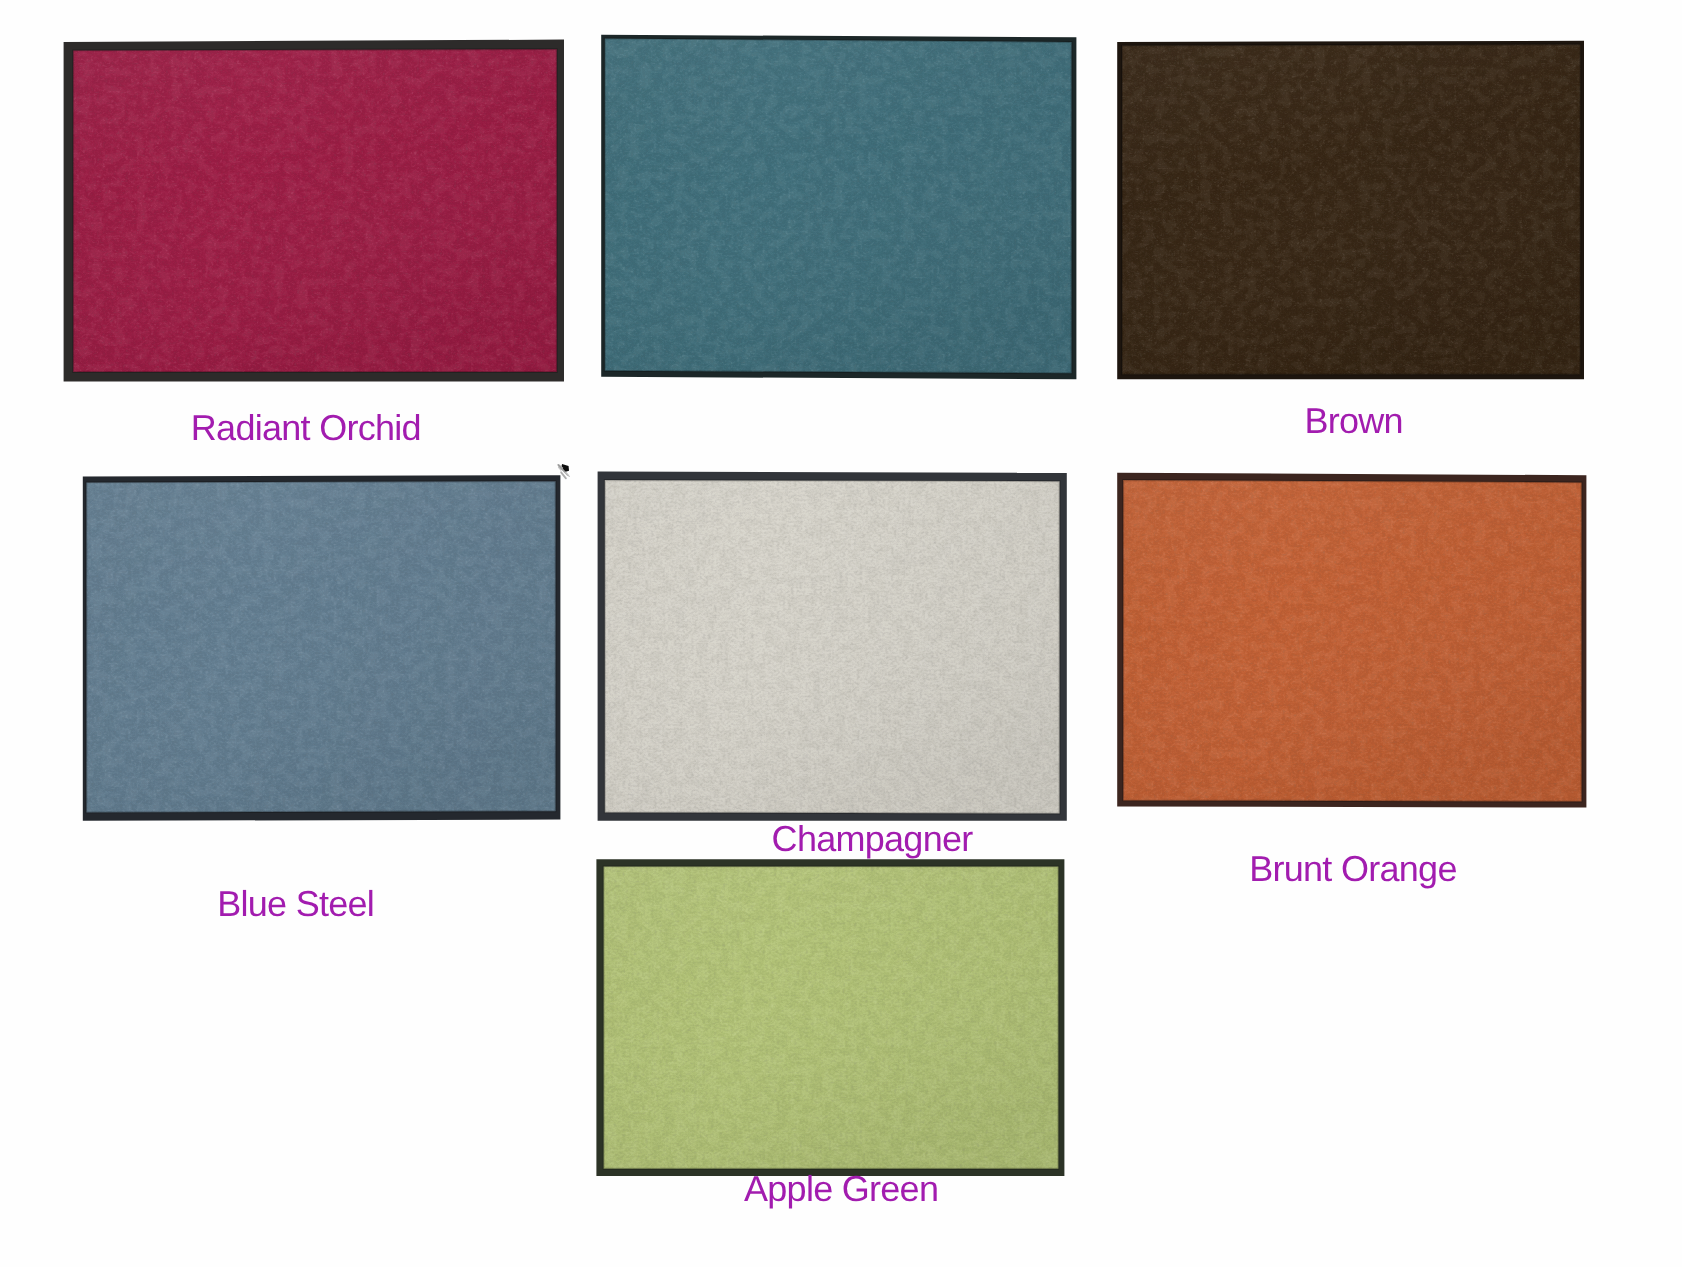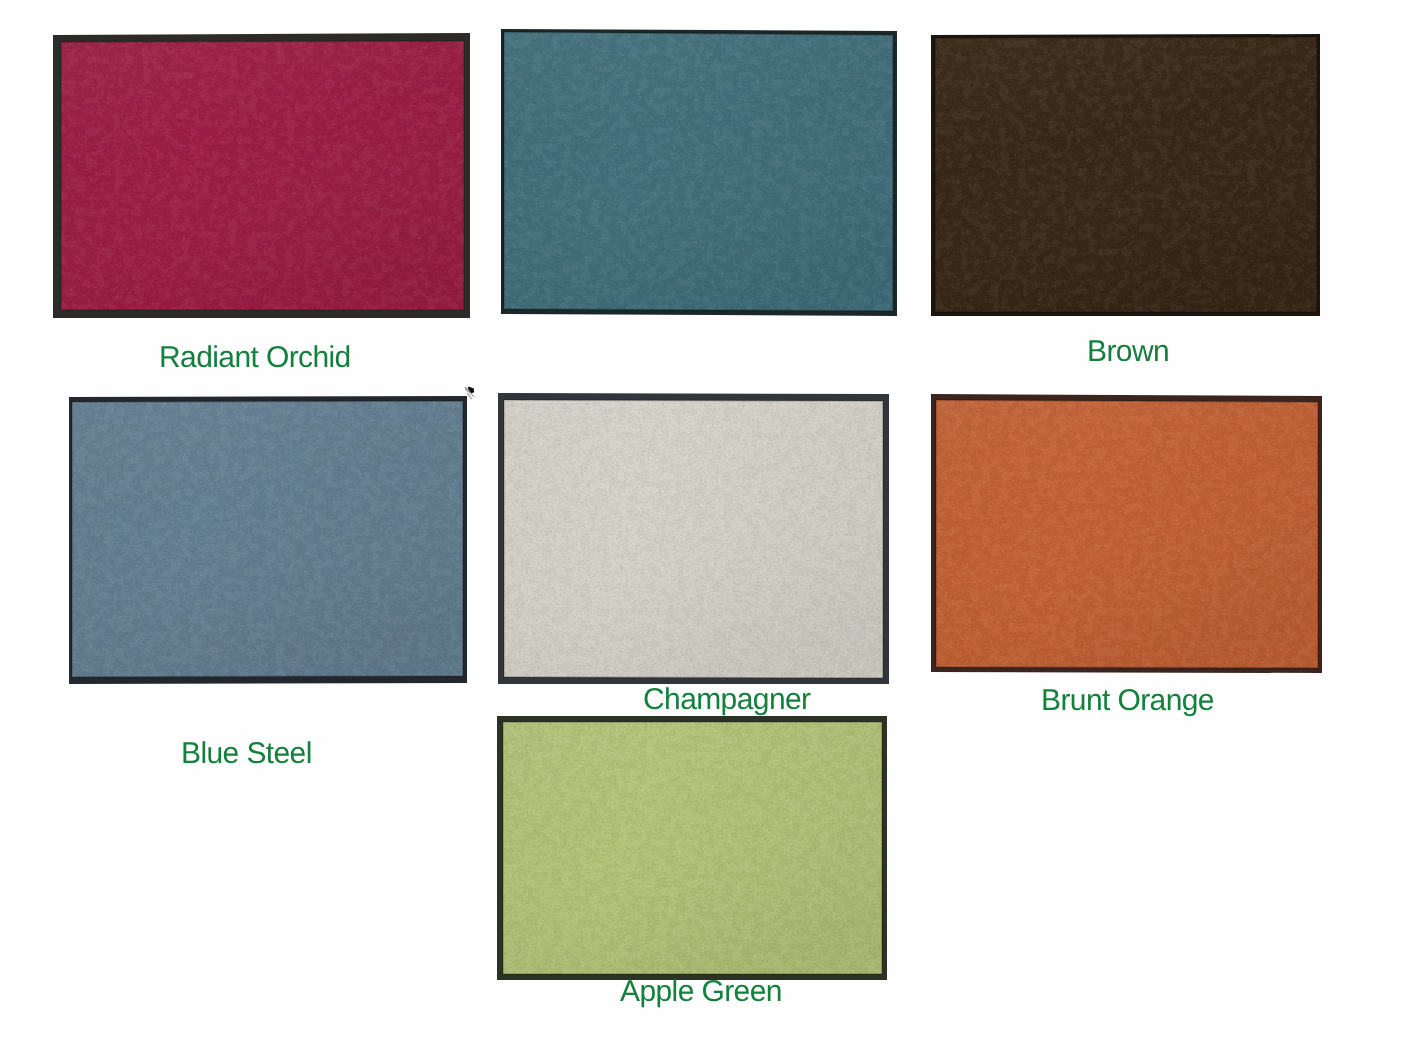--- a/index.html
+++ b/index.html
@@ -20,21 +20,21 @@
     height: 1056px;
     background: #fefefe;
   }
   #board {
     position: absolute;
     left: 0; top: 0;
     width: 1402px; height: 1056px;
   }
   .label {
     position: absolute;
-    color: #15803d;
+    color: #a21caf;
     white-space: nowrap;
     font-weight: 400;
     font-size: 30px;
     letter-spacing: -0.6px;
     line-height: 1;
     -webkit-font-smoothing: antialiased;
     text-rendering: geometricPrecision;
     filter: blur(0.32px);
   }
 </style>
@@ -170,16 +170,16 @@
       <path d="M465.2 387.4 L473.0 395.8" stroke="#9c9c9c" stroke-width="1.4" fill="none" stroke-linecap="round"></path>
       <path d="M467.6 393.6 L471.6 398.6" stroke="#aeaeae" stroke-width="1.5" fill="none" stroke-linecap="round"></path>
       <path d="M471.2 393.8 L474.4 397.0" stroke="#c0c0c0" stroke-width="1.1" fill="none" stroke-linecap="round"></path>
     </g>
   </svg>
 
   <div class="label" id="lb0" style="left: 159px; top: 343px;">Radiant Orchid</div>
   <div class="label" id="lb2" style="left: 1087px; top: 337px;">Brown</div>
   <div class="label" id="lb3" style="left: 181px; top: 703px; margin-top: 36px;">Blue Steel</div>
   <div class="label" id="lb4" style="left: 643px; top: 685px;">Champagner</div>
-  <div class="label" id="lb5" style="left: 1041px; top: 686px;">Brunt Orange</div>
+  <div class="label" id="lb5" style="left: 1041px; top: 710px;">Brunt Orange</div>
   <div class="label" id="lb6" style="left: 620px; top: 977px;">Apple Green</div>
 
 </div>
 
 </body></html>

